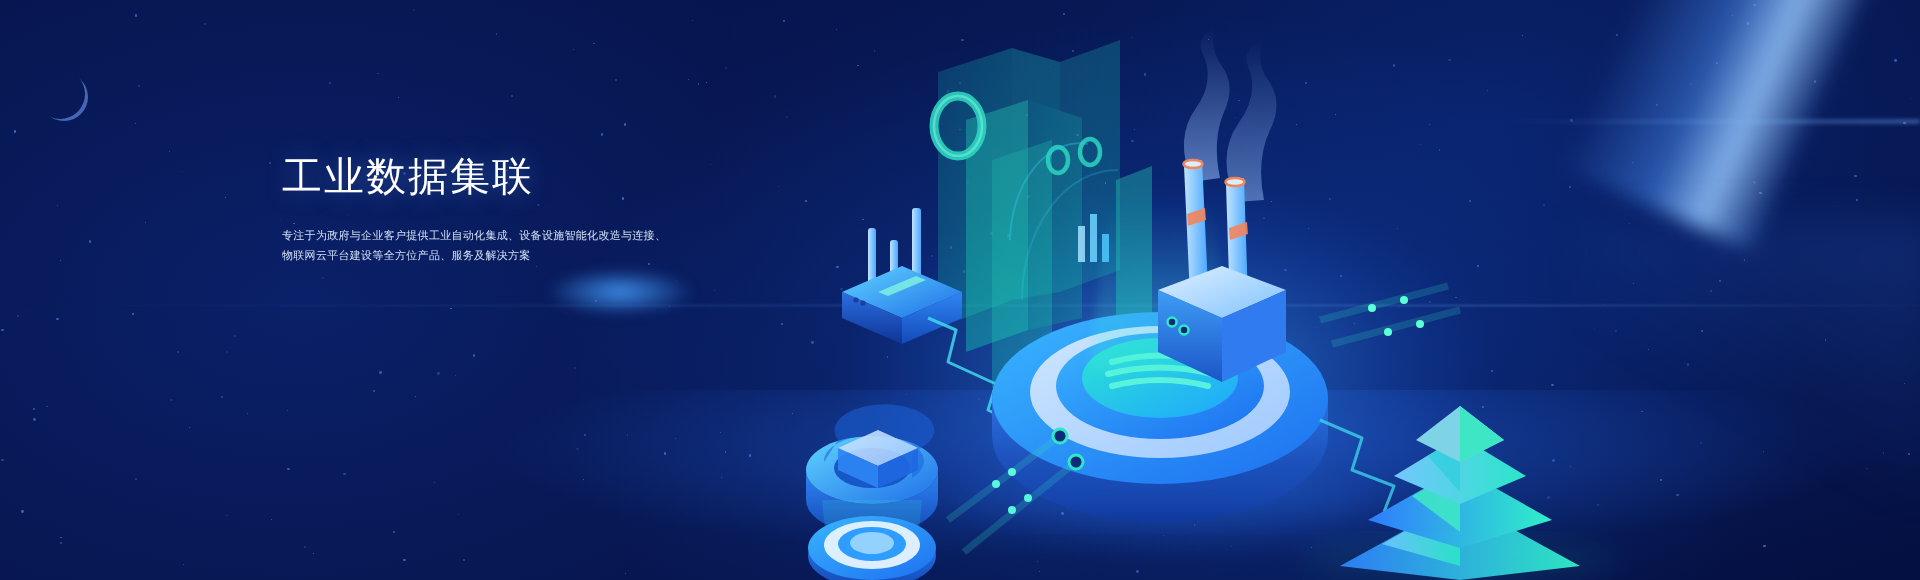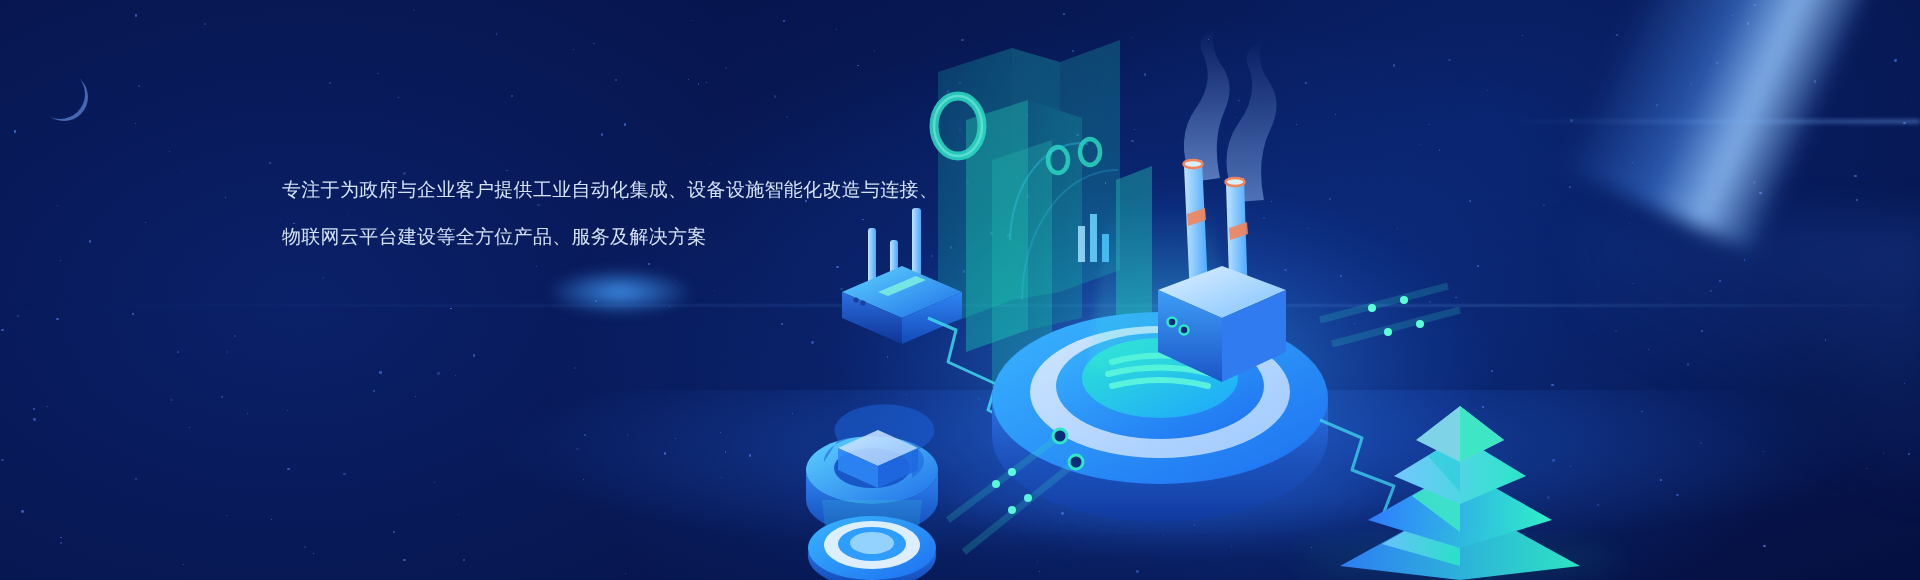--- a/index.html
+++ b/index.html
@@ -59,21 +59,21 @@
   }
 
   
   .copy { position:absolute; left:282px; top:150px; width:560px; }
   .headline {
     color:#fff; font-size:40px; line-height:1.32; font-weight:400;
     letter-spacing:2px; text-shadow:0 0 24px rgba(90,160,255,0.45);
     white-space:nowrap;
   }
   .subcopy {
-    margin-top:22px; color:#d4e2f7; font-size:19px; line-height:1.85;
+    margin-top:22px; color:#d4e2f7; font-size:11px; line-height:1.85;
     letter-spacing:0.3px; white-space:nowrap;
   }
   .sub-glow {
     position:absolute; left:545px; top:268px; width:150px; height:48px;
     background:radial-gradient(ellipse at center, rgba(70,160,255,0.85) 0%, rgba(40,110,240,0) 70%);
     filter:blur(6px); pointer-events:none;
   }
 
   
   .art { position:absolute; left:760px; top:0; width:1160px; height:580px; }
@@ -581,17 +581,18 @@
       </g>
 
       <ellipse cx="400" cy="498" rx="210" ry="30" fill="#2f7bff" opacity="0.10" filter="url(#blurLg)"></ellipse>
       <ellipse cx="700" cy="560" rx="160" ry="24" fill="#2fe0c0" opacity="0.08" filter="url(#blurLg)"></ellipse>
     </svg>
   </div>
 
   <div class="sub-glow"></div>
 
   <div class="copy">
+    <div class="headline">工业数据集联</div>
     <div class="subcopy">专注于为政府与企业客户提供工业自动化集成、设备设施智能化改造与连接、</div>
-    <div class="subcopy" style="margin-top:12px">物联网云平台建设等全方位产品、服务及解决方案</div>
+    <div class="subcopy" style="margin-top:0">物联网云平台建设等全方位产品、服务及解决方案</div>
   </div>
 
 </div>
 
 </body></html>

